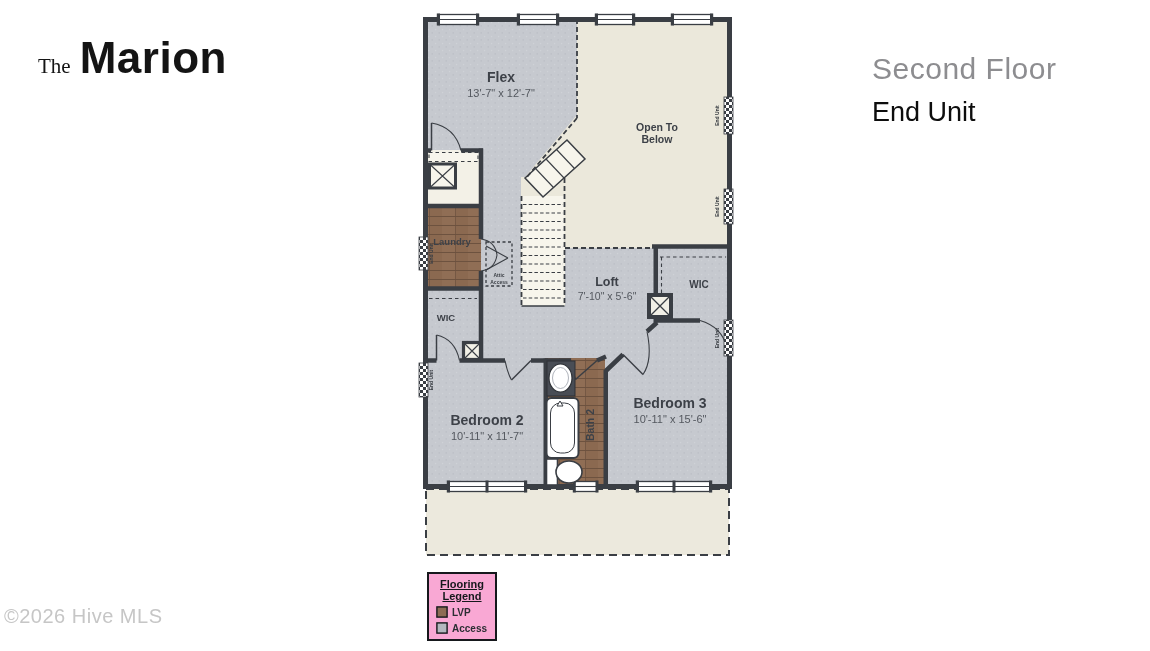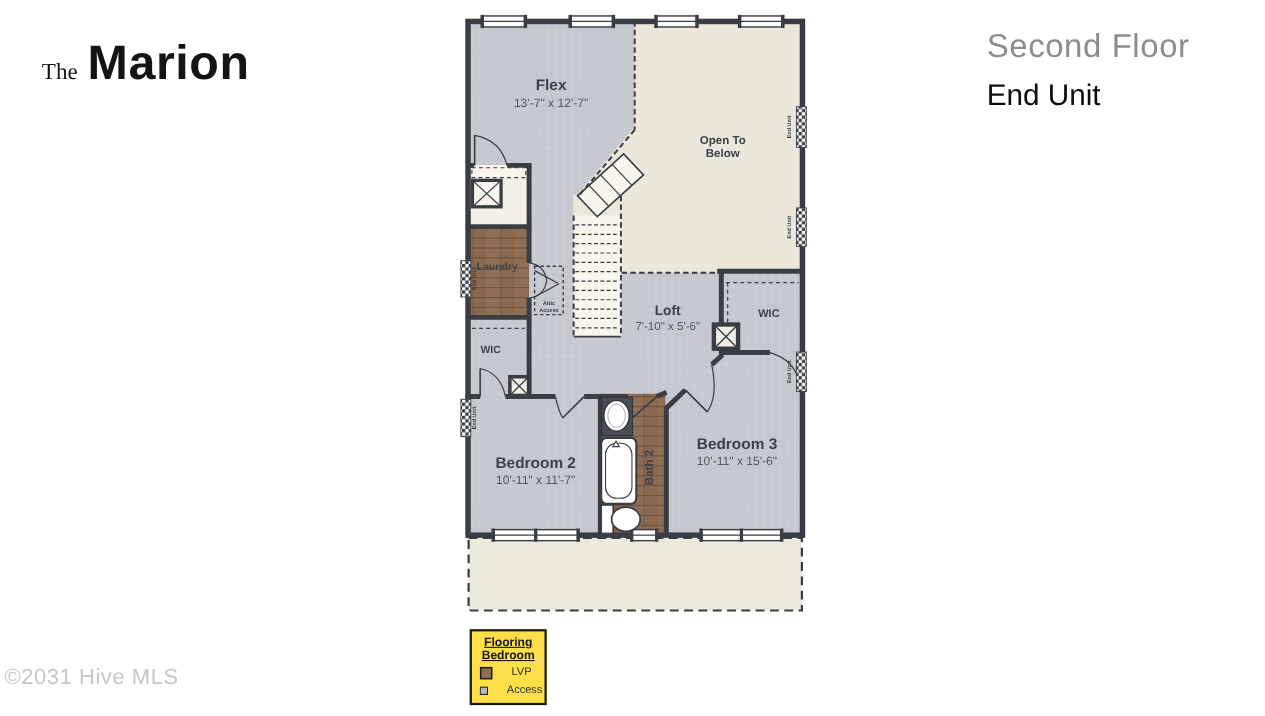--- a/index.html
+++ b/index.html
@@ -5,59 +5,59 @@
   html,body{margin:0;padding:0;background:#ffffff;}
   .page{position:relative;width:1150px;height:651px;background:#ffffff;overflow:hidden;
         font-family:"Liberation Sans",sans-serif;}
   svg{position:absolute;left:0;top:0;}
   svg text{font-family:"Liberation Sans",sans-serif;}
 
   
   .brand{position:absolute;left:38px;top:33px;display:flex;align-items:baseline;gap:9px;color:#141414;}
   .brand .pre{font-size:21px;font-weight:400;font-family:Liberation Serif, serif;}
   .brand .nm{font-size:44px;font-weight:700;letter-spacing:.5px;}
-  .floorhead{position:absolute;left:872px;top:26px;margin-left:25px;}
+  .floorhead{position:absolute;left:872px;top:52px;}
   .fh1{font-size:30px;color:#8d8d90;letter-spacing:.5px;}
   .fh2{font-size:27px;color:#0d0d0d;margin-top:11px;}
   .watermark{position:absolute;left:4px;top:605px;font-size:20px;color:#c6c6c6;letter-spacing:.5px;}
 
   
   .wall{stroke:#3a3e44;stroke-width:4.5;fill:none;}
   .thin{stroke:#3a3e44;stroke-width:1.1;fill:none;}
   .leaf{stroke:#3a3e44;stroke-width:1.5;fill:none;}
   text.rn{font-weight:700;fill:#3d4148;}
   text.rd{fill:#54585f;}
   text.eu{font-size:5px;fill:#3a3e44;font-weight:700;}
   .win{fill:#ffffff;stroke:#3a3e44;stroke-width:1.3;}
   .cap{fill:#3a3e44;}
 
   
   .legend{position:absolute;left:427px;top:572px;width:62px;border:2px solid #16181c;
-          background:#fde047;padding:4px 2px 5px 2px;text-align:center;}
+          background:#f9a8d4;padding:4px 2px 5px 2px;text-align:center;}
   .legend .t{font-size:11px;font-weight:700;color:#16181c;text-decoration:underline;line-height:12px;}
-  .legend .row{display:flex;align-items:flex-start;gap:17px;margin:4px 0 0 5px;}
+  .legend .row{display:flex;align-items:flex-end;gap:4px;margin:4px 0 0 5px;font-weight:bold;}
   .legend .row .lb{font-size:10px;color:#2b2e33;}
   .legend svg.sw{position:static;width:12px;height:12px;display:block;}
 </style>
 </head>
 <body>
 
 <div class="page">
 
   <div class="brand">
     <span class="pre">The</span>
     <span class="nm">Marion</span>
   </div>
 
   <div class="floorhead">
     <div class="fh1">Second Floor</div>
     <div class="fh2">End Unit</div>
   </div>
 
-  <div class="watermark">©2031 Hive MLS</div>
+  <div class="watermark">©2026 Hive MLS</div>
 
   <svg width="1150" height="651" viewBox="0 0 1150 651">
     <defs>
       <pattern id="wood" width="26" height="9" patternUnits="userSpaceOnUse">
         <rect width="26" height="9" fill="#8b6950"></rect>
         <rect width="13" height="9" fill="#97745c" opacity="0.45"></rect>
         <rect width="26" height="1" fill="#6d523f"></rect>
         <rect x="13" width="1" height="9" fill="#6d523f" opacity="0.7"></rect>
       </pattern>
       <pattern id="carpet" width="7" height="7" patternUnits="userSpaceOnUse">
@@ -290,21 +290,21 @@
       <text x="487" y="425" class="rn" font-size="14" text-anchor="middle">Bedroom 2</text>
       <text x="487" y="440" class="rd" font-size="11" text-anchor="middle">10'-11" x 11'-7"</text>
       <text x="594" y="425" class="rn" font-size="10.5" text-anchor="middle" transform="rotate(-90 594 425)">Bath 2</text>
       <text x="670" y="408" class="rn" font-size="14" text-anchor="middle">Bedroom 3</text>
       <text x="670" y="423" class="rd" font-size="11" text-anchor="middle">10'-11" x 15'-6"</text>
     </g>
   </svg>
 
   <div class="legend">
     <div class="t">Flooring</div>
-    <div class="t">Bedroom</div>
+    <div class="t">Legend</div>
     <div class="row">
       <svg class="sw" viewBox="0 0 12 12">
         <rect x="0.9" y="0.9" width="10.2" height="10.2" stroke="#16181c" stroke-width="1.4" fill="#8d6c55"></rect>
       </svg>
       <span class="lb">LVP</span>
     </div>
     <div class="row">
       <svg class="sw" viewBox="0 0 12 12">
         <rect x="0.9" y="0.9" width="10.2" height="10.2" stroke="#16181c" stroke-width="1.4" fill="#b4b8bf"></rect>
       </svg>

